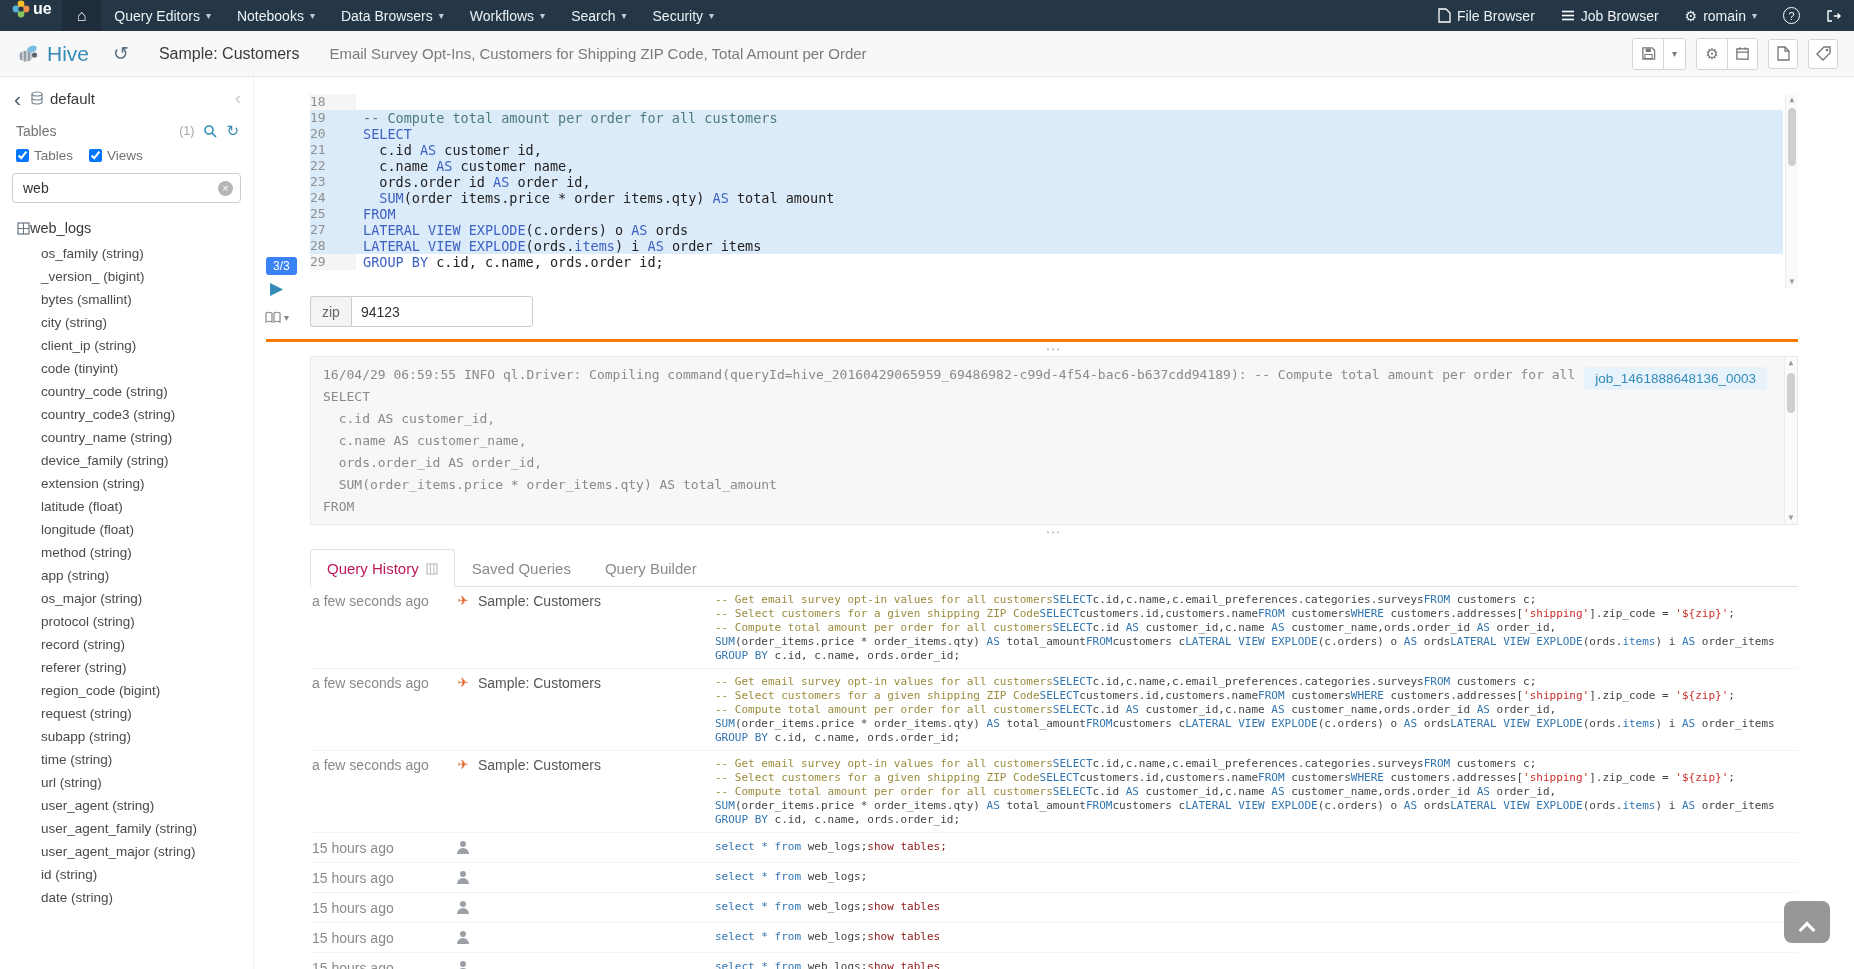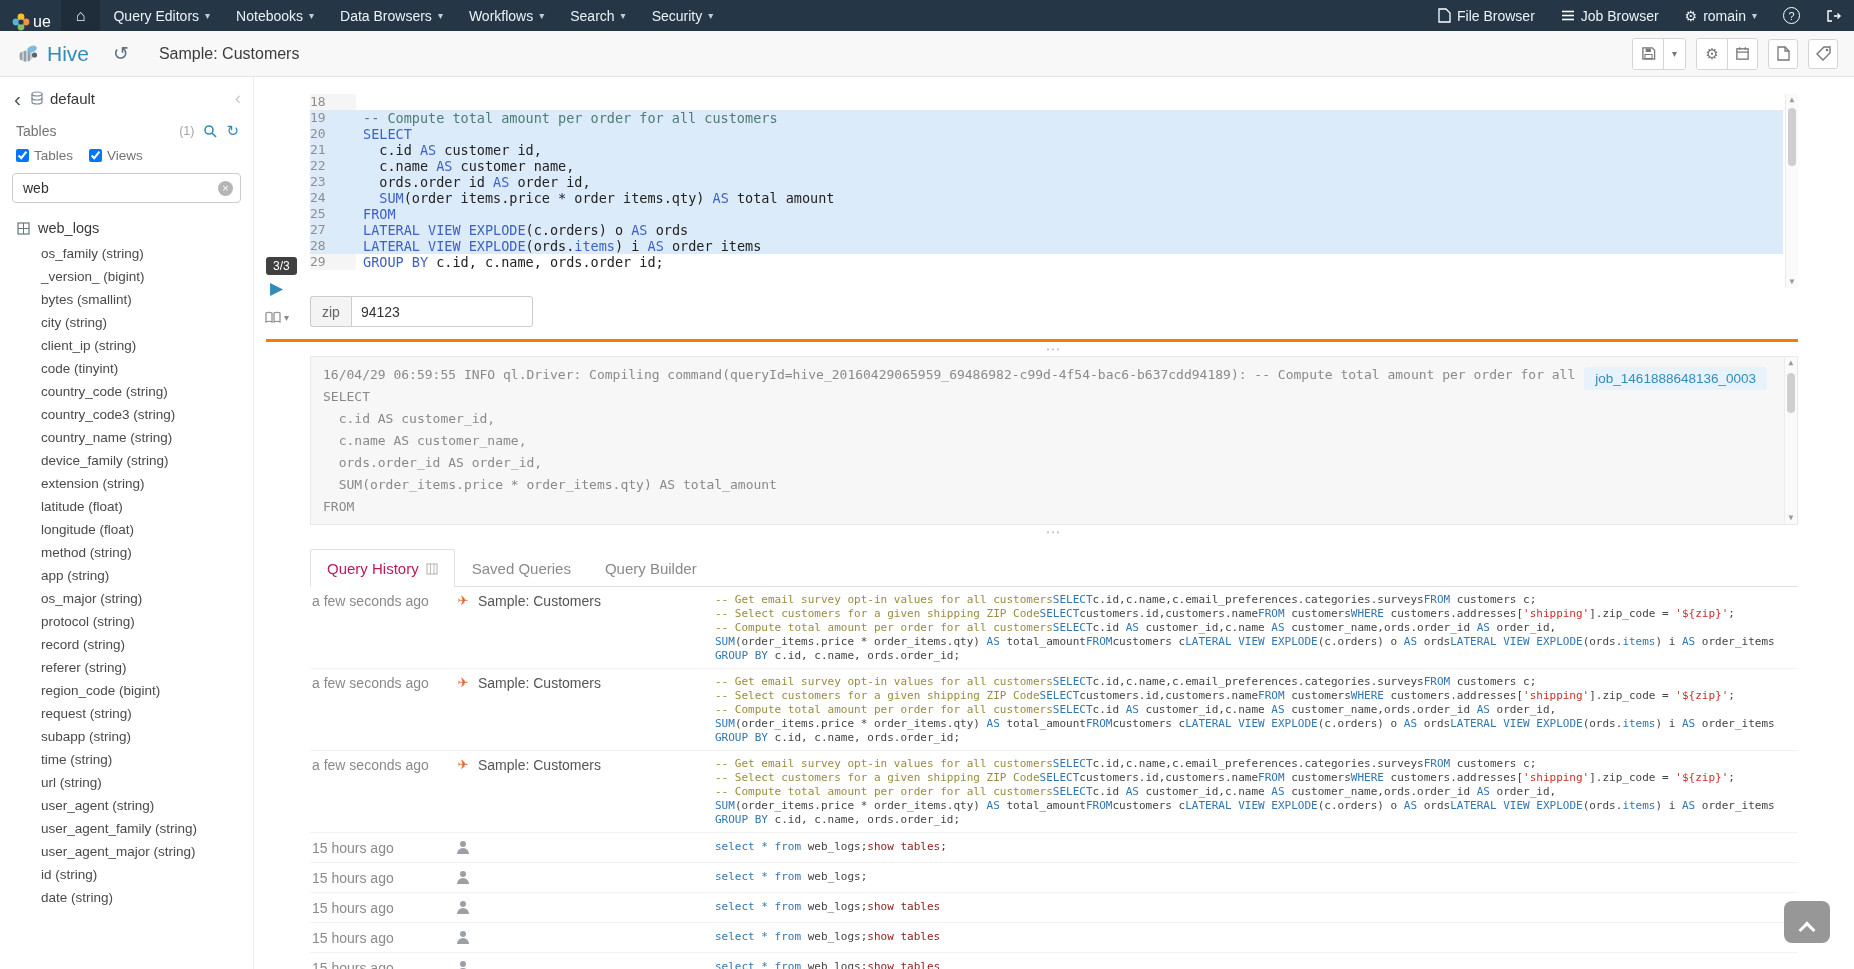--- a/index.html
+++ b/index.html
@@ -3,21 +3,21 @@
 <meta charset="utf-8">
 <style>
   *{margin:0;padding:0;box-sizing:border-box}
   html,body{width:1854px;height:969px;overflow:hidden;background:#fff;
     font-family:"Liberation Sans",sans-serif}
   .page{position:relative;width:1854px;height:969px;overflow:hidden}
 
   
   .topbar{display:flex;align-items:stretch;height:31px;background:#253746;color:#fff;font-size:14px}
   .nav-item{display:flex;align-items:center;gap:6px;padding:0 13px;color:#ecf1f6;cursor:pointer;white-space:nowrap}
-  .brand{display:flex;align-items:flex-end;gap:3px;padding:0 10px 0 12px;font-weight:normal;font-size:16px;color:#fff;cursor:pointer}
+  .brand{display:flex;align-items:flex-start;gap:3px;padding:0 10px 0 12px;font-weight:bold;font-size:16px;color:#fff;cursor:pointer}
   .nav-home{padding:0 15px;font-size:16px;background:rgba(0,0,0,.18)}
   .caret{font-size:10px;opacity:.8}
   .nav-spacer{flex:1}
   .nav-circle{width:17px;height:17px;border:1.4px solid #fff;border-radius:50%;display:flex;align-items:center;justify-content:center;font-size:11px}
 
   
   .appbar{display:flex;align-items:center;height:46px;background:#f8f8f8;border-bottom:1px solid #e4e4e4;padding:0 16px}
   .hive-name{color:#338bb8;font-size:21px;margin:0 4px 0 7px;cursor:pointer}
   .hist-btn{color:#5f7283;font-size:19px;margin:0 30px 0 20px;cursor:pointer}
   .q-title{font-size:16px;color:#3c3c3c;margin-right:30px}
@@ -38,27 +38,27 @@
   .sb-collapse{margin-left:auto;color:#c9c9c9;font-size:18px;cursor:pointer}
   .sb-tables-row{display:flex;align-items:center;padding:7px 14px 2px 16px;color:#737373;font-size:14px}
   .sb-count{color:#a6a6a6;margin-left:auto;font-size:12.5px}
   .sb-icon{margin-left:9px;cursor:pointer;display:flex;align-items:center}
   .sb-refresh{color:#338bb8;font-size:15px}
   .sb-filters{display:flex;gap:16px;padding:6px 16px 4px;color:#737373;font-size:13.5px;align-items:center}
   .sb-filters label{display:flex;gap:5px;align-items:center;cursor:pointer}
   .sb-searchbox{margin:6px 12px 8px;position:relative}
   .sb-searchbox input{width:100%;height:30px;border:1px solid #ccc;border-radius:4px;padding:0 30px 0 10px;font-size:14px;color:#333;font-family:inherit}
   .sb-clear{position:absolute;right:8px;top:8px;width:15px;height:15px;border-radius:50%;background:#b5b5b5;color:#fff;font-size:11px;line-height:15px;text-align:center;cursor:pointer}
-  .sb-table{display:flex;align-items:center;gap:8px;padding:9px 12px 3px 17px;font-size:14.5px;color:#3a3a3a;cursor:pointer}
+  .sb-table{display:flex;align-items:center;gap:0;padding:9px 12px 3px 17px;font-size:14.5px;color:#3a3a3a;cursor:pointer}
   .sb-cols{list-style:none;padding:3px 8px 8px 41px;font-size:13.5px;color:#4a4a4a}
   .sb-cols li{line-height:23px;cursor:pointer;white-space:nowrap}
 
   
   .main{flex:1;position:relative;padding:17px 56px 0 56px;overflow:hidden}
-  .stmt-badge{position:absolute;left:12px;top:180px;background:#404040;color:#fff;font-size:12px;padding:2px 7px;border-radius:3px}
+  .stmt-badge{position:absolute;left:12px;top:180px;background:#3b82f6;color:#fff;font-size:12px;padding:2px 7px;border-radius:3px}
   .play-btn{position:absolute;left:16px;top:201px;color:#338bb8;font-size:17px;cursor:pointer;background:none;border:none}
   .fmt-btn{position:absolute;left:11px;top:234px;color:#8a8a8a;cursor:pointer;display:flex;align-items:center;gap:3px;font-size:10px}
 
   .editor{position:relative;height:194px;font-family:"DejaVu Sans Mono",monospace;font-size:13.5px}
   .ed-rows{margin-right:15px}
   .ed-row{display:flex;height:16px;line-height:16px}
   .ed-gutter{width:46px;flex:none;padding-right:12px;color:#8f8f8f;background:#f5f5f5;font-size:13px}
   .ed-code{flex:1;padding-left:7px;white-space:pre;color:#222;overflow:hidden}
   .ed-row.hl .ed-code,.ed-row.hl .ed-gutter{background:#dcebfa}
   .ed-code .tk-k{color:#3e61c4}
@@ -186,20 +186,21 @@
       <ellipse cx="10" cy="13" rx="7" ry="5.5" fill="#c7cdd3"></ellipse>
       <line x1="5" y1="9.5" x2="5" y2="17" stroke="#8a939c" stroke-width="1.6"></line>
       <line x1="9" y1="8" x2="9" y2="18.5" stroke="#8a939c" stroke-width="1.6"></line>
       <line x1="13" y1="8.5" x2="13" y2="18" stroke="#8a939c" stroke-width="1.6"></line>
       <ellipse cx="16" cy="6" rx="5" ry="3.2" fill="#79bde0" transform="rotate(-20 16 6)"></ellipse>
       <circle cx="18.5" cy="12" r="2.6" fill="#5a6570"></circle>
     </svg>
     <span class="hive-name">Hive</span>
     <span class="hist-btn">↺</span>
     <span class="q-title">Sample: Customers</span>
+    <span class="q-desc">Email Survey Opt-Ins, Customers for Shipping ZIP Code, Total Amount per Order</span>
     <div class="appbar-actions">
       <div class="btn-group">
         <span class="icon-btn">
           <svg width="15" height="15" viewBox="0 0 16 16">
             <path d="M2 2 h10 l2.5 2.5 V14 H2 z" fill="none" stroke="#777" stroke-width="1.4"></path>
             <rect x="5" y="2.6" width="5.5" height="3.8" fill="#777"></rect>
             <rect x="4.2" y="9" width="7.6" height="4.3" fill="none" stroke="#777" stroke-width="1.1"></rect>
           </svg>
         </span>
         <span class="icon-btn caret-btn">

